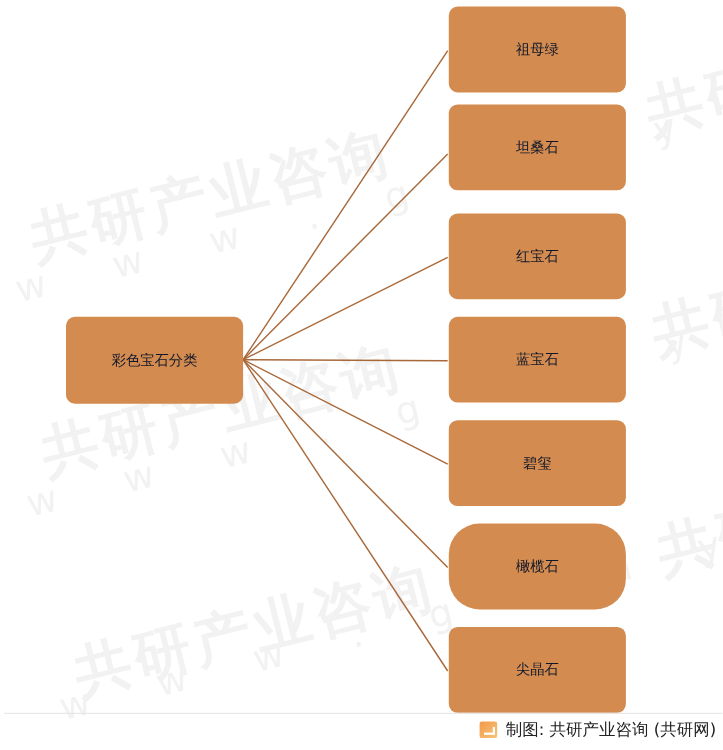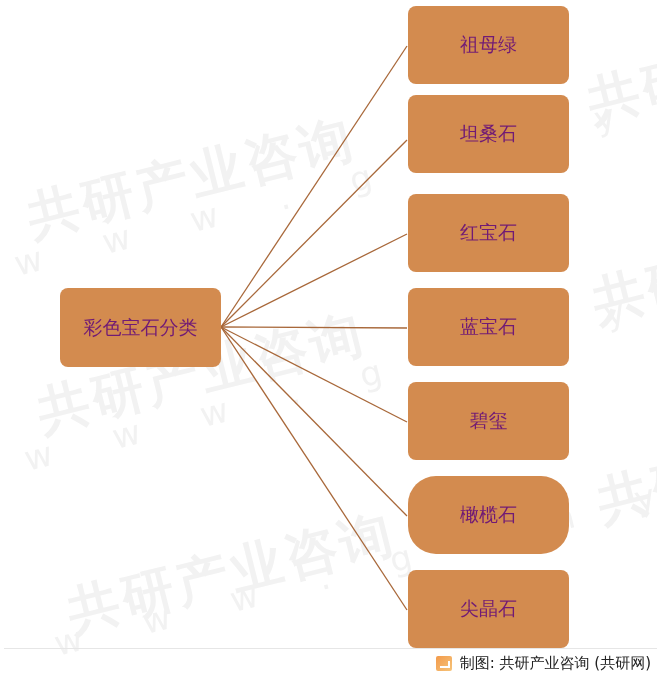--- a/index.html
+++ b/index.html
@@ -10,21 +10,21 @@
     .watermark {
       position: absolute; color: #f2f2f2; font-weight: bold; white-space: nowrap;
       transform: rotate(-14deg); transform-origin: left top; pointer-events: none; user-select: none;
     }
     .wm-big { font-size: 52px; letter-spacing: 4px; }
     .wm-small { font-size: 34px; letter-spacing: 26px; font-weight: normal; }
     svg.connectors { position: absolute; left: 0; top: 0; }
     .box {
       position: absolute; background: #d38b4f; border-radius: 8px;
       display: flex; align-items: center; justify-content: center;
-      color: #701a75; font-size: 19px;
+      color: #0f172a; font-size: 13px;
     }
     .root-box { left: 60px; top: 288px; width: 161px; height: 79px; }
     .leaf-box { left: 408px; width: 161px; height: 78px; }
     .footer-line { position: absolute; left: 4px; right: 0; top: 648px; height: 1px; background: #e6e6e6; }
     .footer { position: absolute; right: 6px; top: 654px; display: flex; align-items: center; font-size: 15px; color: #222; padding-left: 44px; }
     .footer .logo {
       width: 16px; height: 15px; margin-right: 8px; border-radius: 2px;
       background: linear-gradient(135deg, #f39a4a, #f6c47a); position: relative;
     }
     .footer .logo::after {

